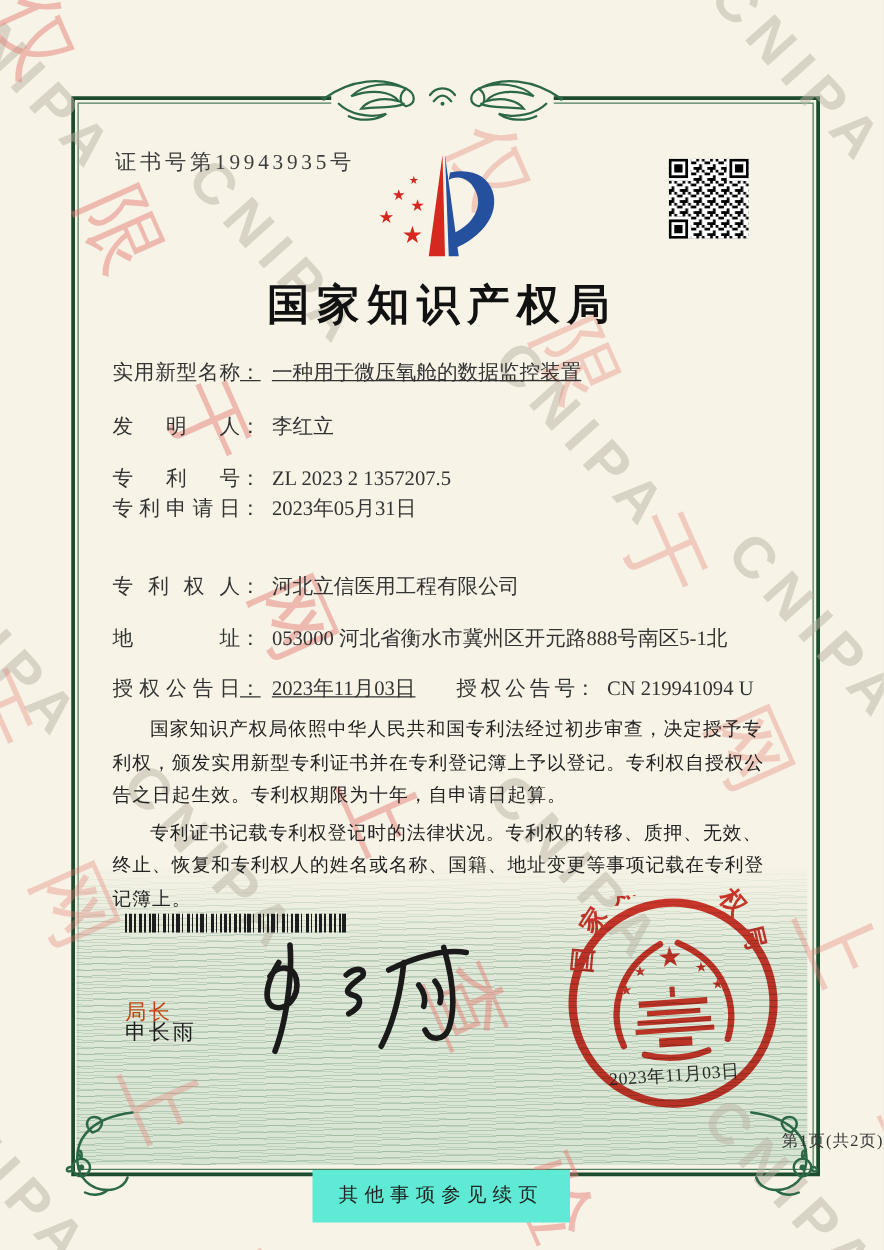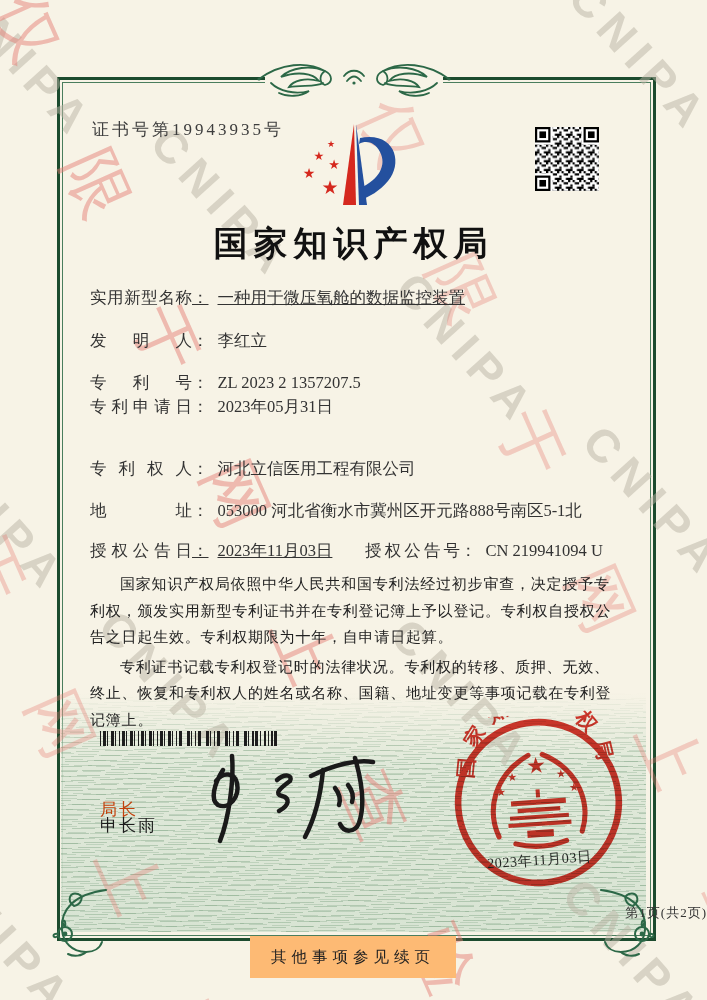--- a/index.html
+++ b/index.html
@@ -66,21 +66,21 @@
     font-family:Liberation Serif, serif; font-size:17px; color:#c2410c; letter-spacing:2px;}
   .dir-name{position:absolute; left:100px; top:814px; z-index:4;
     font-family:"Liberation Sans", sans-serif; font-size:17px; color:#1c1c1c; letter-spacing:2px;}
   .signature{position:absolute; left:195px; top:748px; z-index:5;}
   .seal{position:absolute; left:450px; top:714px; z-index:6; opacity:0.93;
     mix-blend-mode:multiply; transform:rotate(-4deg);}
   
   .page-num{position:absolute; left:0; top:904px; width:707px; text-align:right; z-index:4;
     font-size:13px; letter-spacing:1px; color:#333;}
   .cont-box{position:absolute; left:250px; top:936px; width:206px; height:42px; z-index:3;
-    background:#fdba74; text-align:center; line-height:42px;
+    background:#5eead4; text-align:center; line-height:42px;
     font-size:15.5px; letter-spacing:5px; color:#222;}
 </style>
 </head>
 <body>
 
 <div class="page">
 
   <span class="wm wm-gray" style="left:-18px; top:-24px;">CNIPA</span>
   <span class="wm wm-gray" style="left:598px; top:-30px;">CNIPA</span>
   <span class="wm wm-gray" style="left:180px; top:116px;">CNIPA</span>

